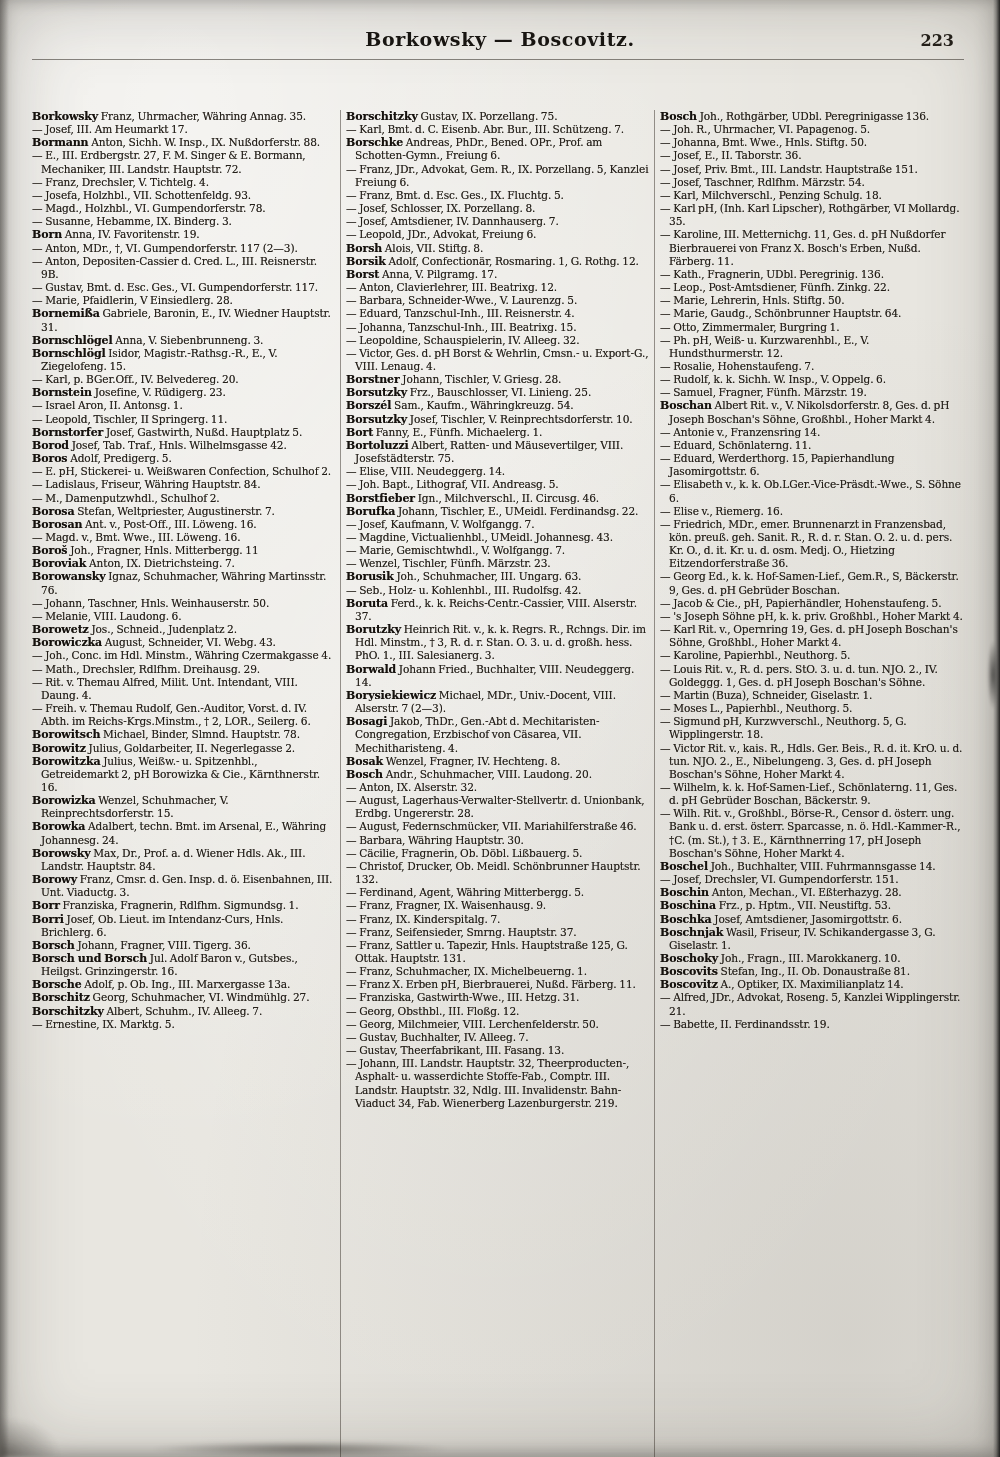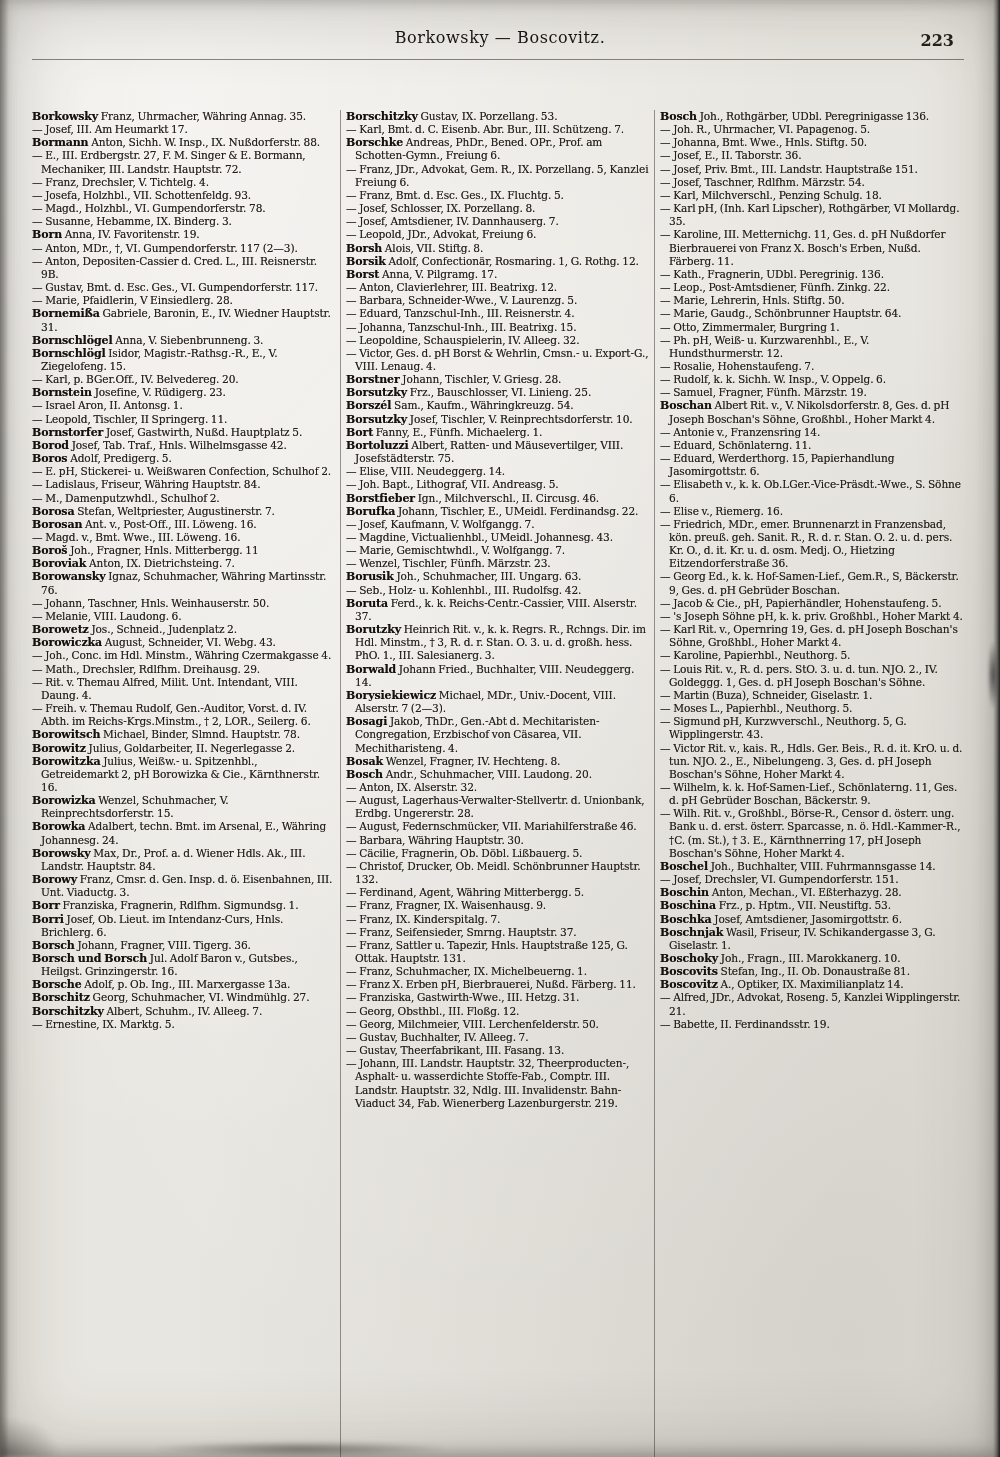--- a/index.html
+++ b/index.html
@@ -28,21 +28,21 @@
     background:linear-gradient(to left, rgba(8,8,8,.85), rgba(8,8,8,.25) 55%, transparent); }
   .smudge-bottom { position:absolute; left:150px; bottom:0; width:300px; height:16px;
     background:radial-gradient(ellipse at center, rgba(25,22,18,.45), transparent 70%); filter:blur(2px); }
   .smudge-right  { position:absolute; right:1px; top:640px; width:12px; height:70px;
     background:radial-gradient(ellipse at center, rgba(12,12,12,.6), transparent 70%); filter:blur(1px); }
   .smudge-corner { position:absolute; left:0; bottom:0; width:60px; height:40px;
     background:radial-gradient(ellipse at 10% 90%, rgba(25,22,18,.4), transparent 70%); filter:blur(2px); }
 
   .header { position:relative; height:30px; margin-top:28px; }
   .title {
-    text-align:center; font-weight:normal; font-size:16px;
+    text-align:center; font-weight:bold; font-size:19px;
     letter-spacing:.6px; color:#181511;
   }
   .pagenum { position:absolute; right:46px; top:3px; font-size:16px; color:#24201a;font-weight:bold; }
   .rule { height:1px; background:rgba(45,40,33,.55); margin:1px 36px 5px 32px; }
 
   .cols { display:flex; padding:4px 30px 0 32px; height:1352px; overflow:hidden;margin-top:46px; }
   .col  { width:303px; overflow:hidden; }
   .vsep { width:1px; background:rgba(55,48,40,.5); margin:0 5px; flex:none; }
 
   .entry {
@@ -123,21 +123,21 @@
         <p class="entry"><span class="hw">Borri</span><span> Josef, Ob. Lieut. im Intendanz-Curs, Hnls. Brichlerg. 6.</span></p>
         <p class="entry"><span class="hw">Borsch</span><span> Johann, Fragner, VIII. Tigerg. 36.</span></p>
         <p class="entry"><span class="hw">Borsch und Borsch</span><span> Jul. Adolf Baron v., Gutsbes., Heilgst. Grinzingerstr. 16.</span></p>
         <p class="entry"><span class="hw">Borsche</span><span> Adolf, p. Ob. Ing., III. Marxergasse 13a.</span></p>
         <p class="entry"><span class="hw">Borschitz</span><span> Georg, Schuhmacher, VI. Windmühlg. 27.</span></p>
         <p class="entry"><span class="hw">Borschitzky</span><span> Albert, Schuhm., IV. Alleeg. 7.</span></p>
         <p class="entry"><span>— Ernestine, IX. Marktg. 5.</span></p>
       </div>
     <div class="vsep"></div>
     <div class="col">
-        <p class="entry"><span class="hw">Borschitzky</span><span> Gustav, IX. Porzellang. 53.</span></p>
+        <p class="entry"><span class="hw">Borschitzky</span><span> Gustav, IX. Porzellang. 75.</span></p>
         <p class="entry"><span>— Karl, Bmt. d. C. Eisenb. Abr. Bur., III. Schützeng. 7.</span></p>
         <p class="entry"><span class="hw">Borschke</span><span> Andreas, PhDr., Bened. OPr., Prof. am Schotten-Gymn., Freiung 6.</span></p>
         <p class="entry"><span>— Franz, JDr., Advokat, Gem. R., IX. Porzellang. 5, Kanzlei Freiung 6.</span></p>
         <p class="entry"><span>— Franz, Bmt. d. Esc. Ges., IX. Fluchtg. 5.</span></p>
         <p class="entry"><span>— Josef, Schlosser, IX. Porzellang. 8.</span></p>
         <p class="entry"><span>— Josef, Amtsdiener, IV. Dannhauserg. 7.</span></p>
         <p class="entry"><span>— Leopold, JDr., Advokat, Freiung 6.</span></p>
         <p class="entry"><span class="hw">Borsh</span><span> Alois, VII. Stiftg. 8.</span></p>
         <p class="entry"><span class="hw">Borsik</span><span> Adolf, Confectionär, Rosmaring. 1, G. Rothg. 12.</span></p>
         <p class="entry"><span class="hw">Borst</span><span> Anna, V. Pilgramg. 17.</span></p>
@@ -218,21 +218,21 @@
         <p class="entry"><span>— Elise v., Riemerg. 16.</span></p>
         <p class="entry"><span>— Friedrich, MDr., emer. Brunnenarzt in Franzensbad, kön. preuß. geh. Sanit. R., R. d. r. Stan. O. 2. u. d. pers. Kr. O., d. it. Kr. u. d. osm. Medj. O., Hietzing Eitzendorferstraße 36.</span></p>
         <p class="entry"><span>— Georg Ed., k. k. Hof-Samen-Lief., Gem.R., S, Bäckerstr. 9, Ges. d. pH Gebrüder Boschan.</span></p>
         <p class="entry"><span>— Jacob &amp; Cie., pH, Papierhändler, Hohenstaufeng. 5.</span></p>
         <p class="entry"><span>— 's Joseph Söhne pH, k. k. priv. Großhbl., Hoher Markt 4.</span></p>
         <p class="entry"><span>— Karl Rit. v., Opernring 19, Ges. d. pH Joseph Boschan's Söhne, Großhbl., Hoher Markt 4.</span></p>
         <p class="entry"><span>— Karoline, Papierhbl., Neuthorg. 5.</span></p>
         <p class="entry"><span>— Louis Rit. v., R. d. pers. StO. 3. u. d. tun. NJO. 2., IV. Goldeggg. 1, Ges. d. pH Joseph Boschan's Söhne.</span></p>
         <p class="entry"><span>— Martin (Buza), Schneider, Giselastr. 1.</span></p>
         <p class="entry"><span>— Moses L., Papierhbl., Neuthorg. 5.</span></p>
-        <p class="entry"><span>— Sigmund pH, Kurzwverschl., Neuthorg. 5, G. Wipplingerstr. 43.</span></p>
+        <p class="entry"><span>— Sigmund pH, Kurzwverschl., Neuthorg. 5, G. Wipplingerstr. 18.</span></p>
         <p class="entry"><span>— Victor Rit. v., kais. R., Hdls. Ger. Beis., R. d. it. KrO. u. d. tun. NJO. 2., E., Nibelungeng. 3, Ges. d. pH Joseph Boschan's Söhne, Hoher Markt 4.</span></p>
         <p class="entry"><span>— Wilhelm, k. k. Hof-Samen-Lief., Schönlaterng. 11, Ges. d. pH Gebrüder Boschan, Bäckerstr. 9.</span></p>
         <p class="entry"><span>— Wilh. Rit. v., Großhbl., Börse-R., Censor d. österr. ung. Bank u. d. erst. österr. Sparcasse, n. ö. Hdl.-Kammer-R., †C. (m. St.), † 3. E., Kärnthnerring 17, pH Joseph Boschan's Söhne, Hoher Markt 4.</span></p>
         <p class="entry"><span class="hw">Boschel</span><span> Joh., Buchhalter, VIII. Fuhrmannsgasse 14.</span></p>
         <p class="entry"><span>— Josef, Drechsler, VI. Gumpendorferstr. 151.</span></p>
         <p class="entry"><span class="hw">Boschin</span><span> Anton, Mechan., VI. Eßterhazyg. 28.</span></p>
         <p class="entry"><span class="hw">Boschina</span><span> Frz., p. Hptm., VII. Neustiftg. 53.</span></p>
         <p class="entry"><span class="hw">Boschka</span><span> Josef, Amtsdiener, Jasomirgottstr. 6.</span></p>
         <p class="entry"><span class="hw">Boschnjak</span><span> Wasil, Friseur, IV. Schikandergasse 3, G. Giselastr. 1.</span></p>
         <p class="entry"><span class="hw">Boschoky</span><span> Joh., Fragn., III. Marokkanerg. 10.</span></p>

